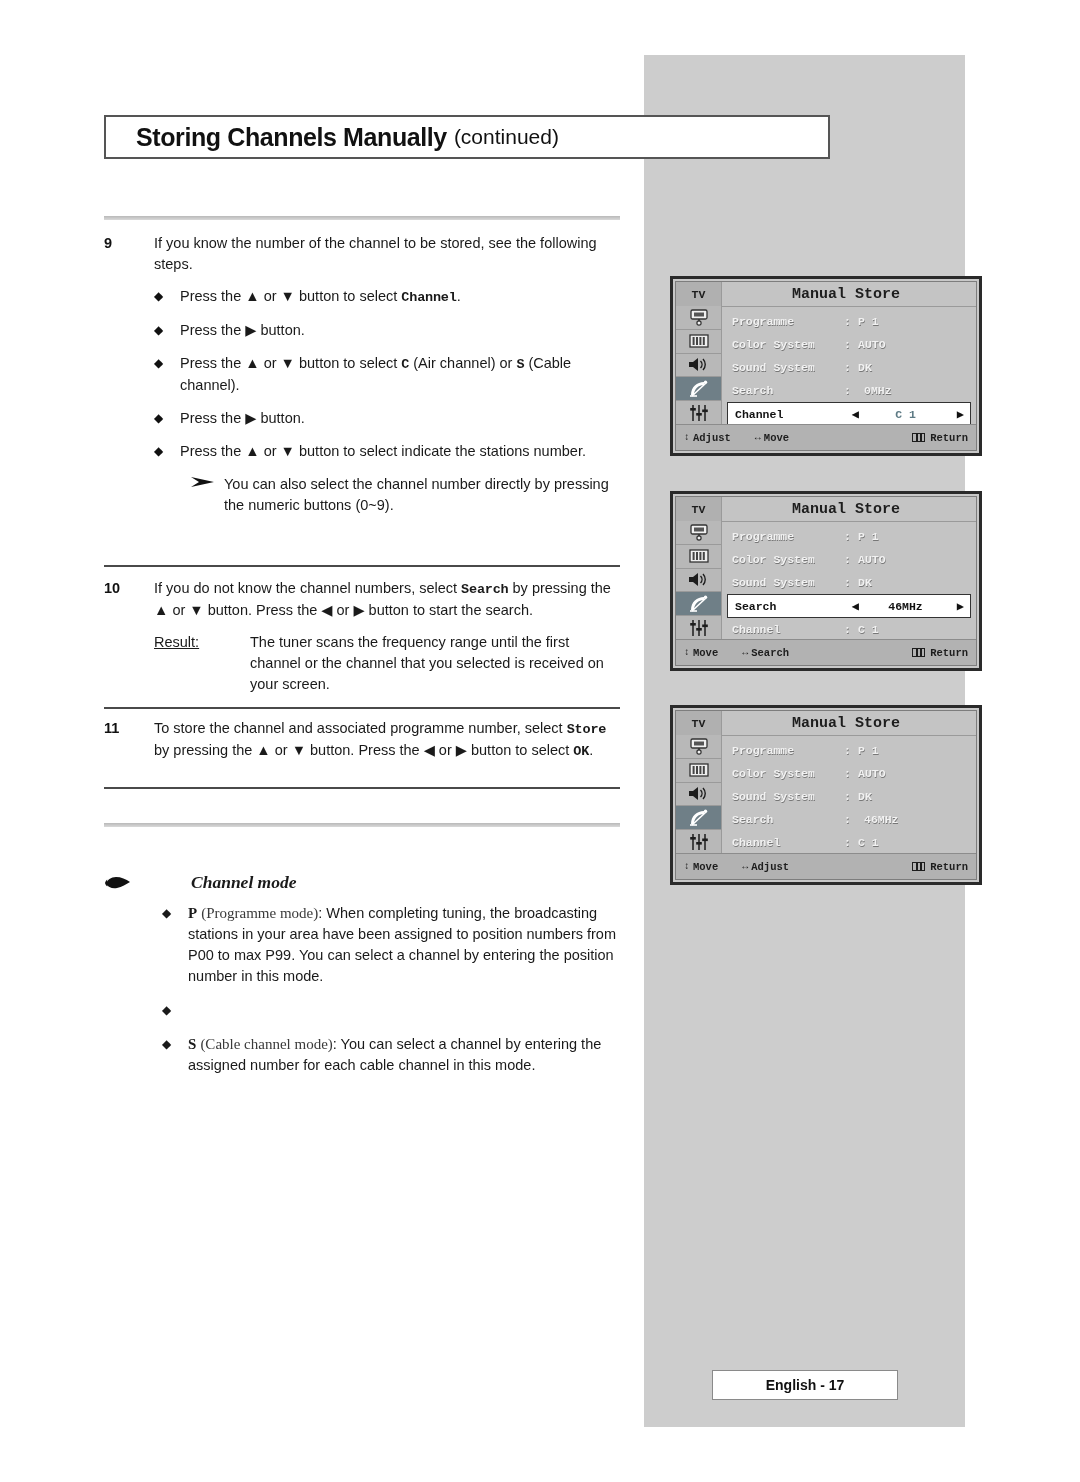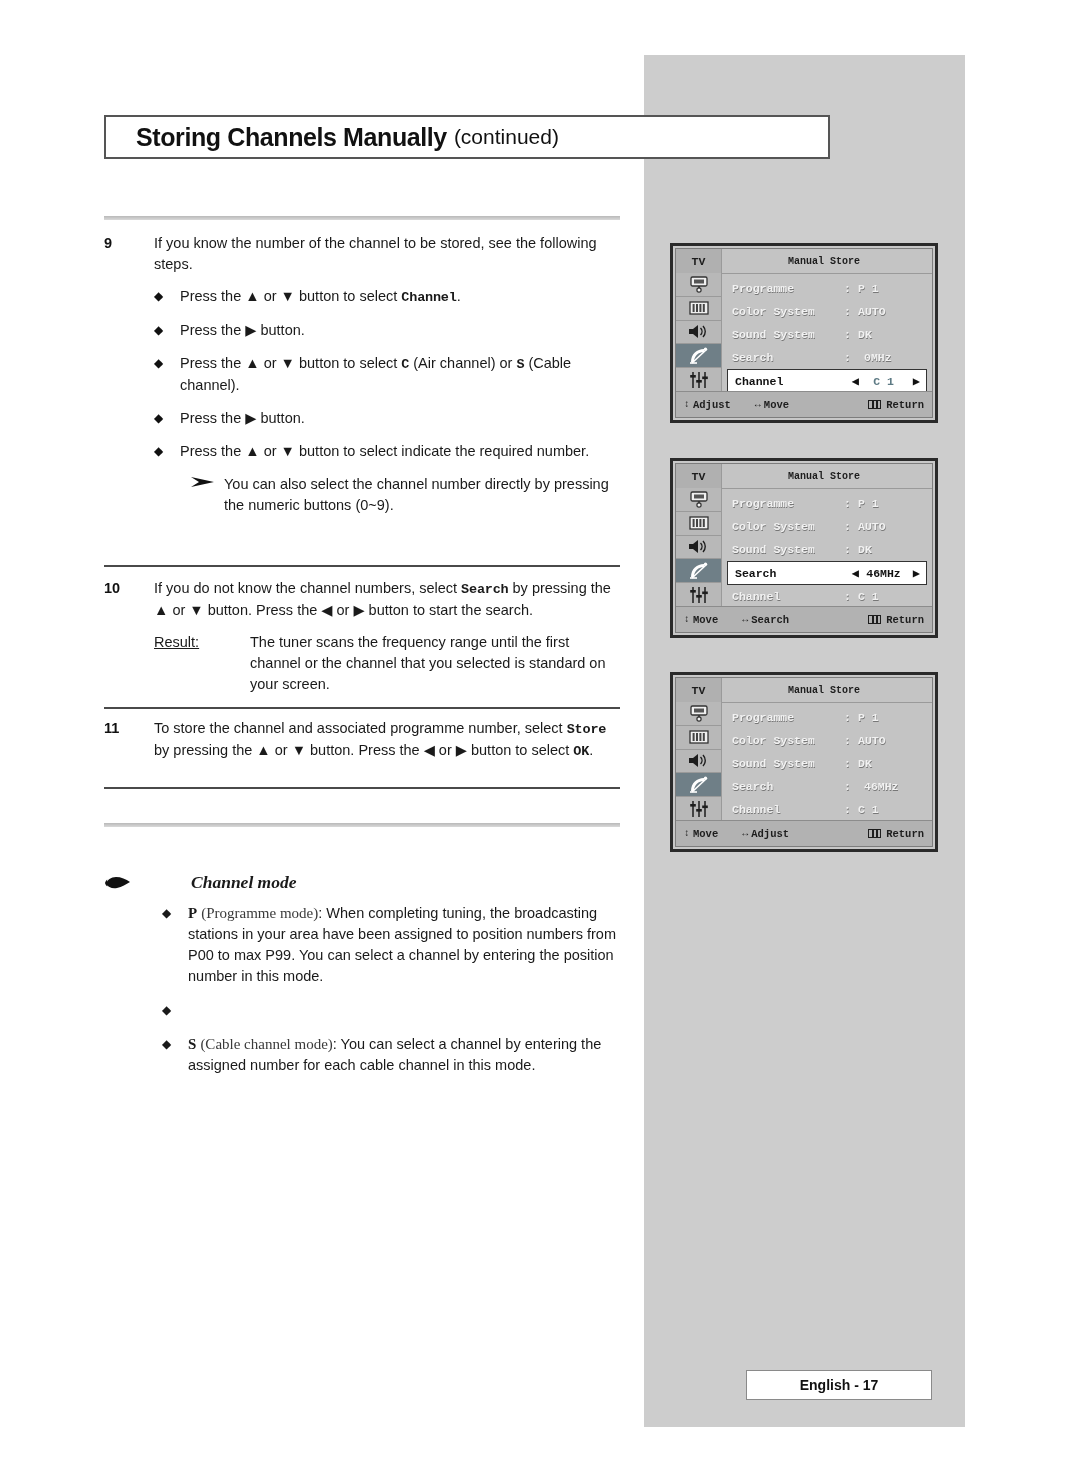--- a/index.html
+++ b/index.html
@@ -79,38 +79,39 @@
   .cm-item{display:flex;margin-bottom:13px;}
   .cm-item .dia{flex:0 0 26px;font-size:12px;line-height:21px;margin-left:58px;}
   .cm-item .ctxt{flex:1;font-size:14.5px;line-height:21px;}
   .cm-item .ctxt .ltr{font-weight:bold;font-size:15px;
     font-family:"Liberation Serif","DejaVu Serif",serif;}
   .cm-item .ctxt .paren{font-family:"Liberation Serif","DejaVu Serif",serif;
     font-size:15px;color:#3a3a3a;text-align:center;}
 
   
   .osd{
-    position:absolute;left:670px;width:268px;height:180px;
+    position:absolute;left:670px;width:312px;height:180px;
     background:#c8c8c8;border:3px solid #2a2a2a;box-sizing:border-box;
     font-family:"Liberation Mono","DejaVu Sans Mono",monospace;
+    margin-top:33px;
   }
   .osd .inner{position:absolute;inset:2px;background:#c4c4c4;border:1px solid #7d7d7d;box-sizing:border-box;}
 
   .osd-top{
     position:absolute;left:0;top:0;right:0;height:24px;
     display:flex;align-items:center;border-bottom:1px solid #9a9a9a;
   }
   .osd-tv{
     width:46px;height:100%;background:#b0b0b0;
     display:flex;align-items:center;justify-content:center;
     font-size:11.5px;font-weight:bold;color:#1d1d1d;
     border-right:1px solid #9a9a9a;box-sizing:border-box;
   }
   .osd-title{
-    flex:1;text-align:center;font-size:10px;font-weight:bold;color:#1d1d1d;
+    flex:1;text-align:center;font-size:15px;font-weight:bold;color:#1d1d1d;
     padding-right:6px;
   }
 
   .osd-side{
     position:absolute;left:0;top:24px;width:46px;bottom:25px;
     border-right:1px solid #9a9a9a;box-sizing:border-box;
   }
   .side-ico{
     height:20%;width:100%;display:flex;align-items:center;justify-content:center;
     border-bottom:1px solid #9a9a9a;box-sizing:border-box;background:#b8b8b8;
@@ -161,21 +162,21 @@
     content:"";position:absolute;top:0;bottom:0;width:1.4px;background:#1d1d1d;
   }
   .menu-ico::before{left:3px;}
   .menu-ico::after{left:7px;}
 
   
   .footer{
     position:absolute;left:712px;top:1370px;width:186px;height:30px;
     background:#fff;border:1px solid #8a8a8a;box-sizing:border-box;
     display:flex;align-items:center;justify-content:center;
-    font-size:14px;font-weight:bold;color:#111;margin-left:34px;
+    font-size:14px;font-weight:bold;color:#111;
   }
 
   
   svg.ic{display:block;}
 </style>
 </head>
 <body>
 
 <div class="page">
 
@@ -214,21 +215,21 @@
           <span class="btxt"><span>Press the </span><span>▲</span><span> or </span><span>▼</span><span> button to select </span><span class="mono">C</span><span> (Air channel) or </span><span class="mono">S</span><span> (Cable channel).</span></span>
         </div>
 
         <div class="bullet">
           <span class="dia">◆</span>
           <span class="btxt"><span>Press the </span><span>▶</span><span> button.</span></span>
         </div>
 
         <div class="bullet" style="margin-bottom:4px">
           <span class="dia">◆</span>
-          <span class="btxt"><span>Press the </span><span>▲</span><span> or </span><span>▼</span><span> button to select indicate the required number.</span></span>
+          <span class="btxt"><span>Press the </span><span>▲</span><span> or </span><span>▼</span><span> button to select indicate the stations number.</span></span>
         </div>
 
         <div class="note indent">
           <span class="arw">
             <svg class="ic" width="26" height="16" viewBox="0 0 26 16" aria-hidden="true">
               <path d="M1 3 L24 8 L1 13 L9 8 Z" fill="#111"></path>
             </svg>
           </span>
           <span class="ntxt">You can also select the channel number directly by pressing the numeric buttons (0~9).</span>
         </div>
@@ -238,21 +239,21 @@
     </div>
   </div>
 
   <div class="step" style="top:578px">
     <div class="num">10</div>
     <div class="body">
       <span>If you do not know the channel numbers, select </span><span class="mono">Search</span><span> by pressing the ▲ or ▼ button. Press the ◀ or ▶ button to start the search.</span>
 
       <div class="resultrow">
         <span class="rl">Result:</span>
-        <span class="rt">The tuner scans the frequency range until the first channel or the channel that you selected is standard on your screen.</span>
+        <span class="rt">The tuner scans the frequency range until the first channel or the channel that you selected is received on your screen.</span>
       </div>
     </div>
   </div>
 
   <div class="step" style="top:718px">
     <div class="num">11</div>
     <div class="body">
       <span>To store the channel and associated programme number, select </span><span class="mono">Store</span><span> by pressing the ▲ or ▼ button. Press the ◀ or ▶ button to select </span><span class="mono">OK</span><span>.</span>
     </div>
   </div>

